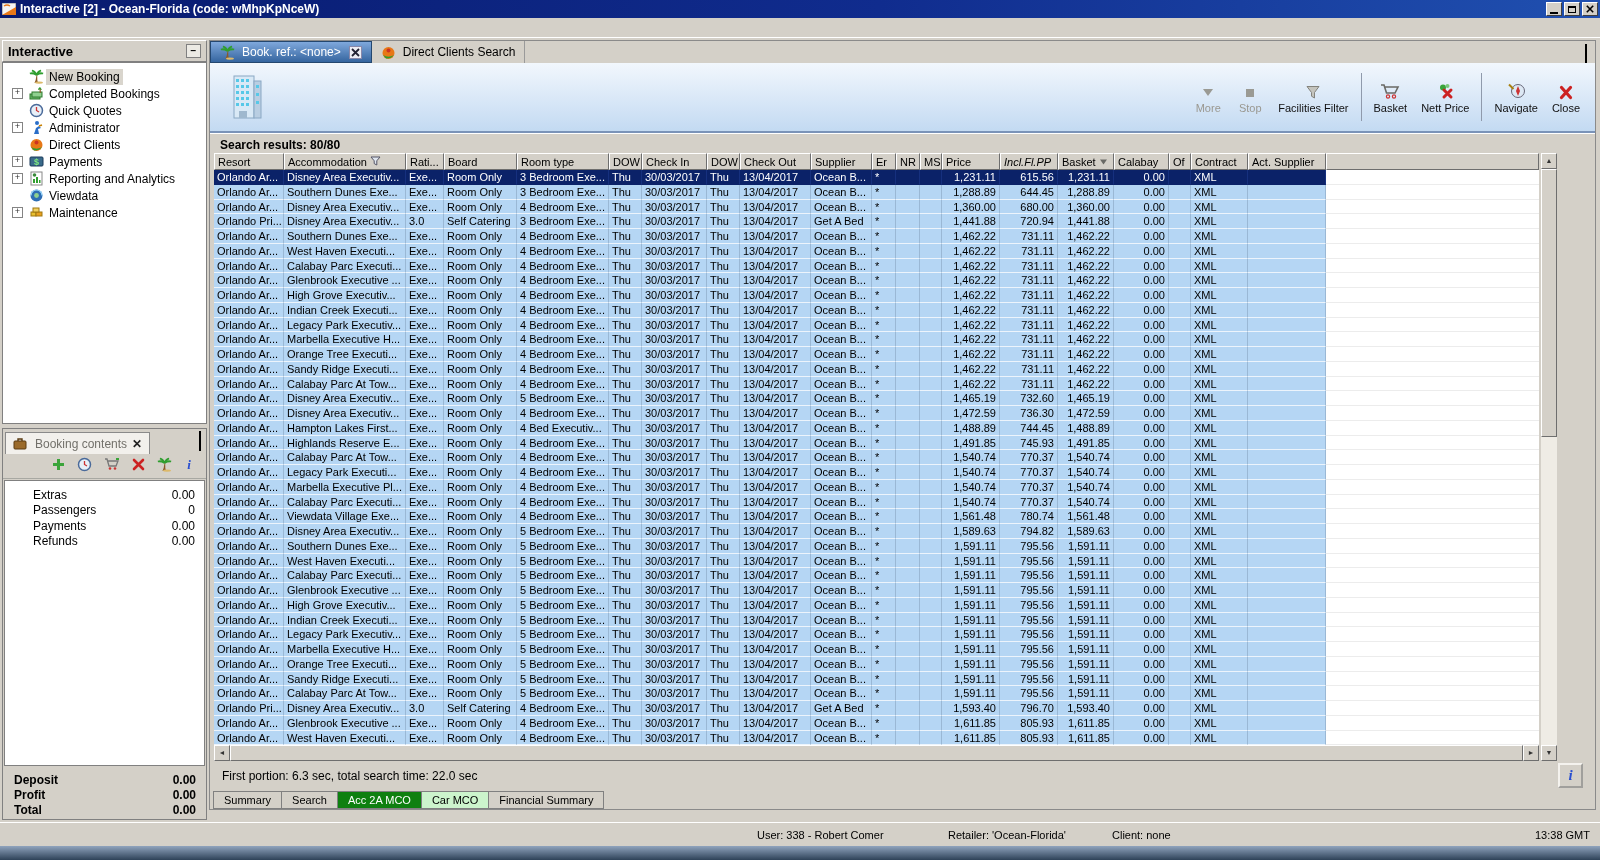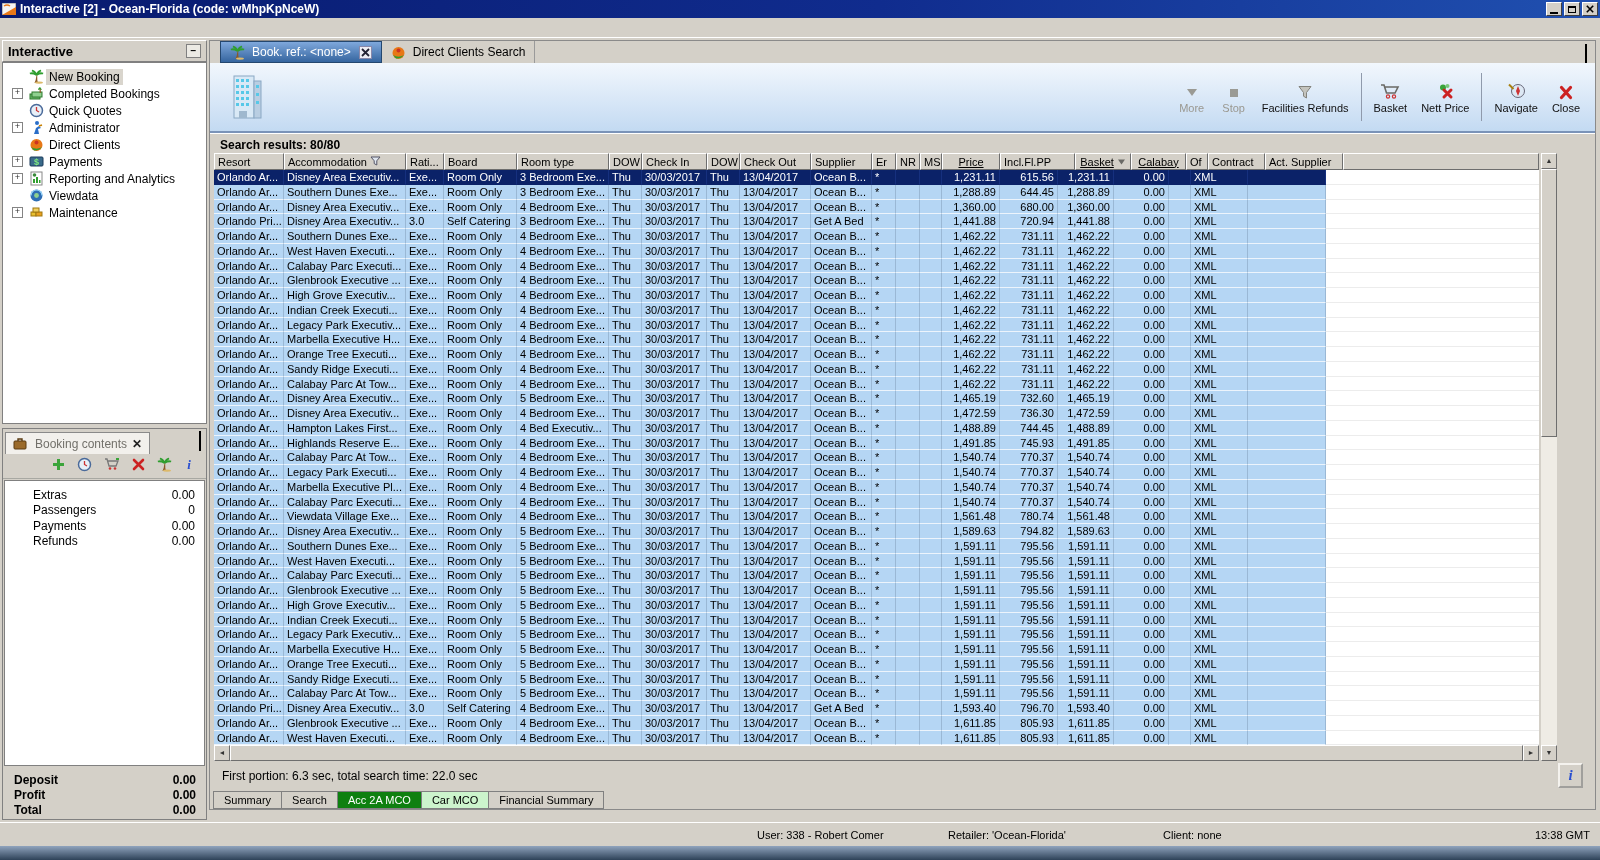--- a/index.html
+++ b/index.html
@@ -57,21 +57,21 @@
     font-weight:bold; font-size:12px; padding:5px 9px 0 10px; }
   .bc-trow { display:flex; height:15px; align-items:center; }
   .bc-trow .v { margin-left:auto; }
 
   
   .main { position:absolute; left:209px; top:40px; width:1387px; height:770px;
     background:#D4D0C8; border:1px solid #8a8a8a; }
   .tabbar { position:absolute; left:0; top:0; width:100%; height:22px; display:flex; background:#D4D0C8; }
   .tab { display:flex; align-items:center; gap:5px; padding:0 9px; font-size:12px;
     border-right:1px solid #9a9a9a; height:22px; }
-  .tab.active { background:linear-gradient(#7FA8DC,#35659F); color:#fff; border:1px solid #24476F;margin-left:10px; }
+  .tab.active { background:linear-gradient(#7FA8DC,#35659F); color:#fff; border:1px solid #24476F; }
   .tab-close { width:13px; height:13px; background:#EDEDF4; border:1px solid #8888aa; margin-left:3px;
     display:flex; align-items:center; justify-content:center; }
   .mdi-btns { position:absolute; right:8px; top:5px; display:flex; gap:10px; align-items:center; }
 
   .hdr { position:absolute; left:0; top:22px; width:100%; height:70px;
     background:linear-gradient(#F2F7FD,#C3DAF2); border-bottom:2px solid #7A93B8;
     display:flex; align-items:center; }
   .hdr-icon { margin:0 13px 0 17px; display:flex; }
   .hdr-titles { color:#1E3C96; }
   .hdr-title { font-size:16px; font-weight:bold; }
@@ -84,21 +84,21 @@
   .tsep { width:1px; height:48px; background:#8f9aac; margin:0 5px; flex:none; }
 
   .results-label { position:absolute; left:0; top:92px; width:100%; height:20px;
     font-size:12px; font-weight:bold; padding:4px 0 0 10px; border-top:1px solid #fff; }
 
   .grid { position:absolute; left:4px; top:112px; width:1325px; }
   .ghead { display:flex; height:17px; }
   .gh-cell { background:#D4D0C8; border:1px solid; border-color:#fff #6e6e6e #6e6e6e #fff;
     font-size:11px; padding:0 3px; display:flex; align-items:center; gap:3px;
     overflow:hidden; white-space:nowrap; flex:none; }
-  .gh-cell.right { justify-content:center;text-decoration:underline; }
+  .gh-cell.right { justify-content:flex-start; }
   .gh-fill { flex:1; background:#D4D0C8; border:1px solid; border-color:#fff #6e6e6e #6e6e6e #fff; }
   .gbody { height:576px; background:#fff; overflow:hidden; }
   .grow { display:flex; height:14.75px; }
   .gcell { flex:none; font-size:11px; line-height:14px; padding:0 3px; background:#B5D6F4;
     border-right:1px solid rgba(110,135,160,0.38); border-bottom:1px solid rgba(255,255,255,0.75);
     white-space:nowrap; overflow:hidden; }
   .gcell.right { text-align:right; }
   .grow.selected .gcell { background:#0B2268; color:#fff; border-right-color:#16307e; border-bottom-color:#0B2268; }
   .gfill { flex:1; background:#fff; border-bottom:1px solid #ECECEC; }
 
@@ -121,21 +121,21 @@
   .btab { border:1px solid #808080; margin-left:-1px; padding:0 10px; font-size:11px;
     display:flex; align-items:center; background:#D4D0C8; white-space:nowrap; }
   .btab.green-dark { background:#0E8010; color:#fff; }
   .btab.green-light { background:#CCF4CC; }
 
   
   .statusbar { position:absolute; left:0; top:822px; width:100%; height:24px; background:#D4D0C8;
     border-top:1px solid #fff; font-size:11px; }
   .sb-user { position:absolute; left:757px; top:6px; }
   .sb-retail { position:absolute; left:948px; top:6px; }
-  .sb-client { position:absolute; left:1163px; top:6px;text-align:right; }
+  .sb-client { position:absolute; left:1112px; top:6px;text-align:right; }
   .sb-time { position:absolute; right:10px; top:6px; }
   .bottomstrip { position:absolute; left:0; top:846px; width:100%; height:14px;
     background:linear-gradient(#8FA3BD,#2E4258); }
 </style>
 </head>
 <body>
 
 <div id="app">
 
   <div class="titlebar">
@@ -428,21 +428,21 @@
               </svg>
             </span>
             <span>Stop</span>
           </div>
           <div class="tbtn">
             <span class="ticon">
               <svg width="18" height="15" viewBox="0 0 18 15">
                 <path d="M3 1.5 H15 L10.5 7.5 V13 L7.5 11.2 V7.5Z" fill="#c4c4be" stroke="#83837d"></path>
               </svg>
             </span>
-            <span>Facilities Refunds</span>
+            <span>Facilities Filter</span>
           </div>
           <span class="tsep"></span>
           <div class="tbtn">
             <span class="ticon">
               <svg width="22" height="18" viewBox="0 0 22 18">
                 <path d="M2 3 H5 L7.5 11 H16 L19 5 H6" fill="none" stroke="#6a6a66" stroke-width="1.6"></path>
                 <circle cx="9" cy="14.5" r="1.6" fill="none" stroke="#c33" stroke-width="1.2"></circle>
                 <circle cx="15" cy="14.5" r="1.6" fill="none" stroke="#c33" stroke-width="1.2"></circle>
               </svg>
             </span>
@@ -522,21 +522,21 @@
           </div>
           <div class="gh-cell" style="width: 24px;">
             <span>NR</span>
           </div>
           <div class="gh-cell" style="width: 22px;">
             <span>MS</span>
           </div>
           <div class="gh-cell right" style="width: 58px;">
             <span>Price</span>
           </div>
-          <div class="gh-cell" style="width: 75px;">
+          <div class="gh-cell" style="width: 58px; font-style: italic;">
             <span>Incl.Fl.PP</span>
           </div>
           <div class="gh-cell right" style="width: 56px;">
             <span>Basket</span>
             <span><svg width="9" height="8" viewBox="0 0 9 8">
                 <path d="M1 1.5 L8 1.5 L4.5 6.5Z" fill="#6a6a66"></path>
               </svg></span>
           </div>
           <div class="gh-cell right" style="width: 55px;">
             <span>Calabay</span>

